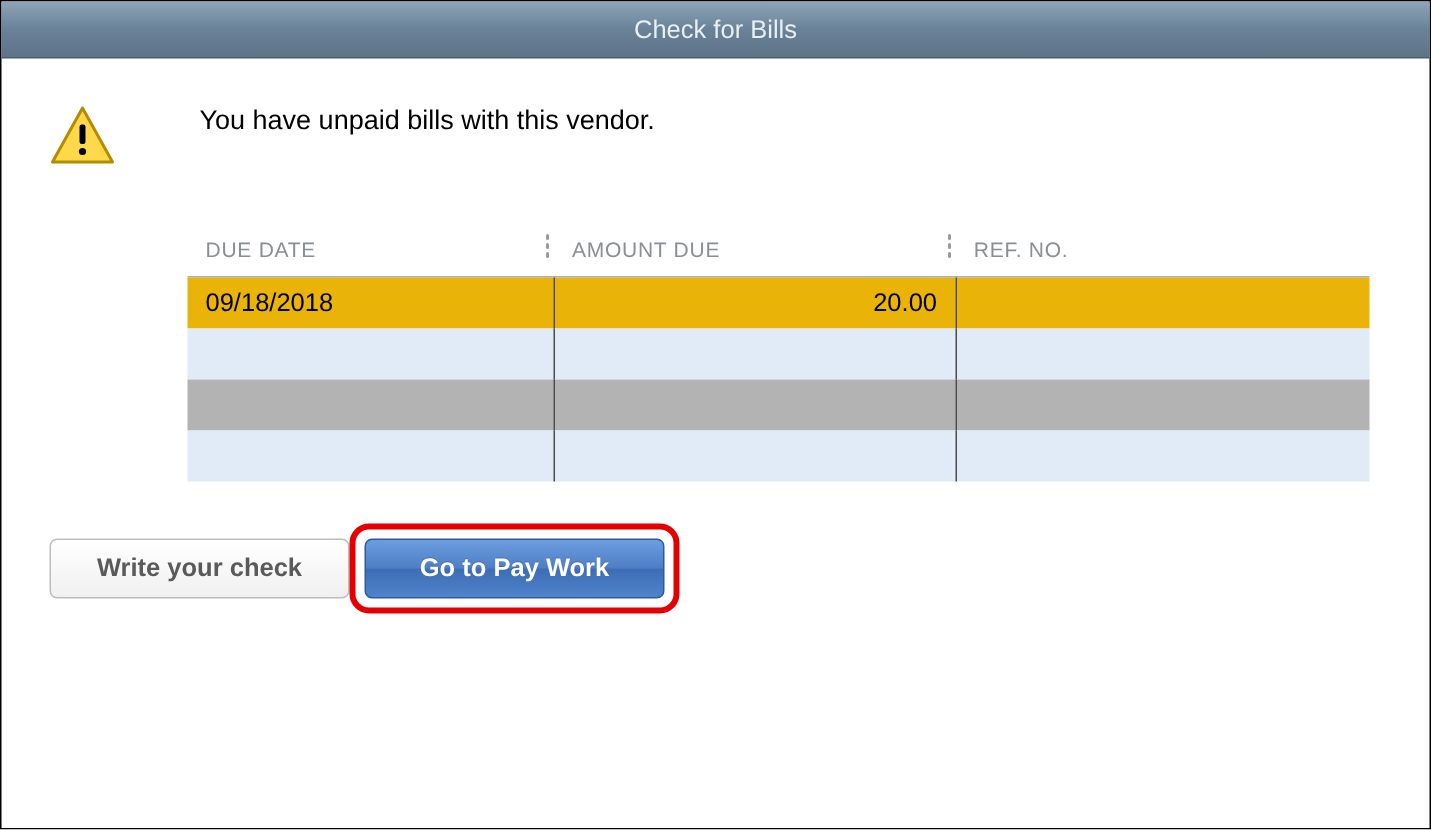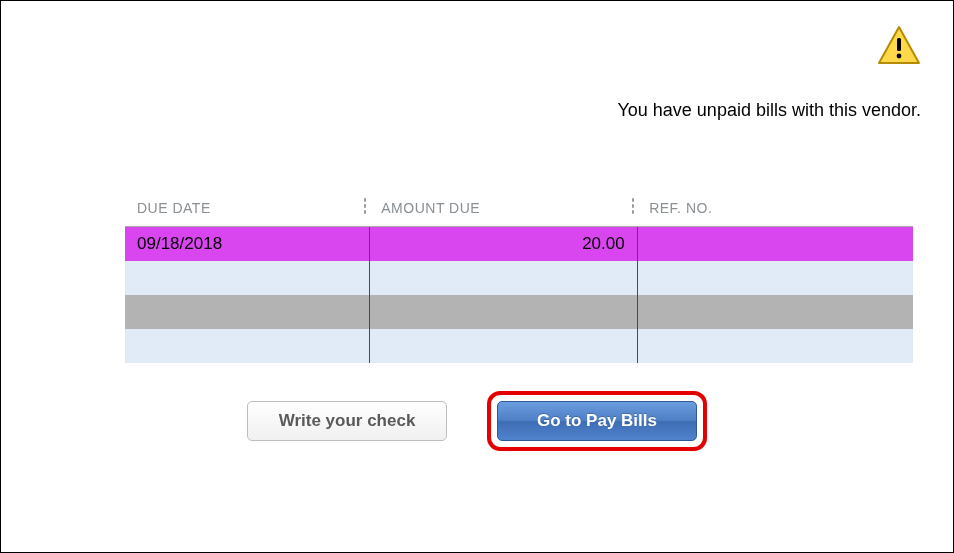--- a/index.html
+++ b/index.html
@@ -34,42 +34,41 @@
       font-weight: 400;
     }
     .content {
       flex: 1;
       padding: 28px 32px 20px 32px;
       display: flex;
       flex-direction: column;
     }
     .message-area {
       display: flex;
-      align-items: flex-end;
-      gap: 32px;
-      flex-direction: column;
+      align-items: center;
+      gap: 56px;
     }
     .warning-icon {
       flex-shrink: 0;
       margin-top: -4px;
     }
     .warning-icon svg {
       display: block;
     }
     .message-text {
       flex: 1;
       color: #000;
       font-size: 18px;
       line-height: 1.5;
     }
     .message-text p:first-child {
       margin-bottom: 22px;
     }
     .table-wrap {
-      margin-top: 46px;
+      margin-top: 34px;
       margin-left: 92px;
       margin-right: 8px;
     }
     .bills-table {
       width: 100%;
       border-collapse: collapse;
       font-size: 16px;
     }
     .bills-table thead th {
       text-align: left;
@@ -97,36 +96,34 @@
       padding: 6px 12px;
       height: 34px;
       border-left: 1px solid #4a4a4a;
       color: #000;
       font-size: 17px;
     }
     .bills-table tbody td:first-child {
       border-left: none;
     }
     .bills-table tbody tr.row-data {
-      background: #d946ef;
+      background: #eab308;
     }
     .bills-table tbody tr.row-alt-light {
       background: #e1ebf7;
     }
     .bills-table tbody tr.row-alt-gray {
       background: #b3b3b3;
     }
     .col-amount {
       text-align: right;
     }
     .button-row {
       margin-top: 28px;
       display: flex;
-      justify-content: center;
-      gap: 40px;
       align-items: center;
     }
     .btn {
       min-width: 200px;
       height: 40px;
       border-radius: 5px;
       font-size: 17px;
       font-weight: 700;
       cursor: pointer;
       display: inline-flex;
@@ -148,20 +145,23 @@
       background: linear-gradient(to bottom, #6b9de0 0%, #4f7fc5 48%, #3e6db5 52%, #4f83cc 100%);
       border: 1px solid #2f5a99;
       color: #fff;
       text-shadow: 0 -1px 0 rgba(0,0,0,0.2);
     }
   </style>
 </head>
 <body>
 
 <div class="dialog">
+  <div class="titlebar">
+    <span>Check for Bills</span>
+  </div>
 
   <div class="content">
 
     <div class="message-area">
       <div class="warning-icon">
         <svg width="44" height="40" viewBox="0 0 44 40">
           <polygon points="22,2 42,38 2,38" fill="#ffd94a" stroke="#b58b00" stroke-width="2" stroke-linejoin="round"></polygon>
           <rect x="20" y="13" width="4" height="13" rx="1.5" fill="#000"></rect>
           <circle cx="22" cy="31" r="2.4" fill="#000"></circle>
         </svg>
@@ -206,18 +206,18 @@
               <td class="col-amount"></td>
               <td></td>
           </tr>
         </tbody>
       </table>
     </div>
 
     <div class="button-row">
       <button class="btn btn-secondary">Write your check</button>
       <div class="btn-primary-wrap">
-        <button class="btn btn-primary">Go to Pay Bills</button>
+        <button class="btn btn-primary">Go to Pay Work</button>
       </div>
     </div>
 
   </div>
 </div>
 
 </body></html>

